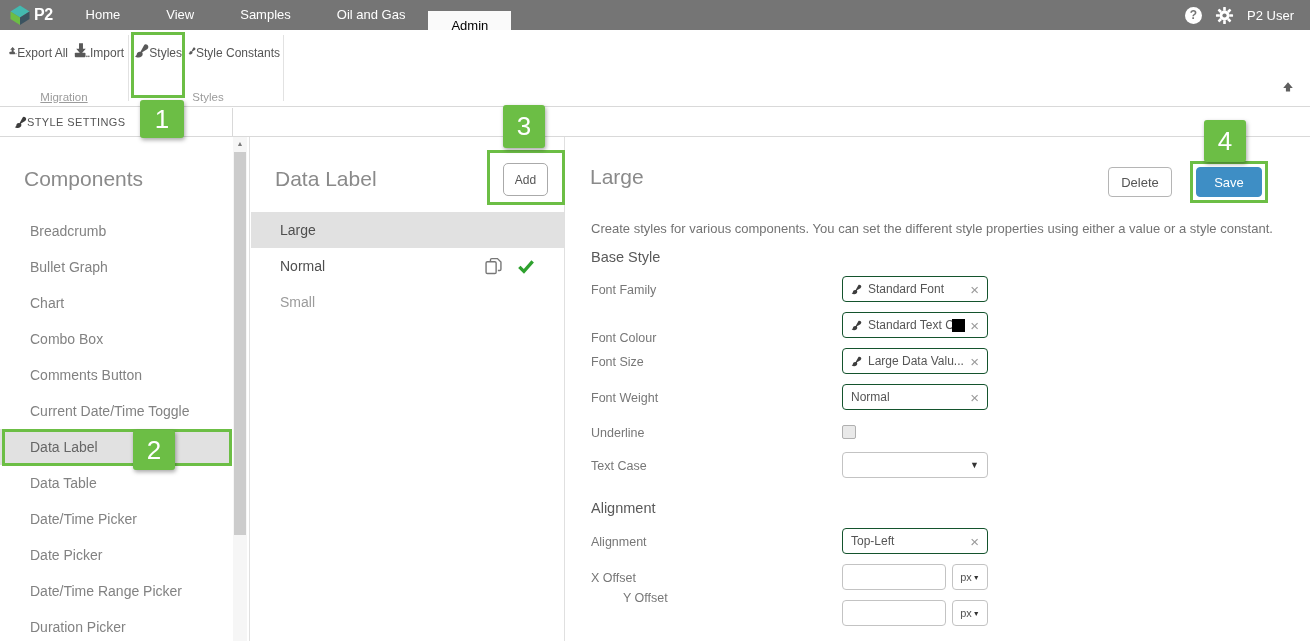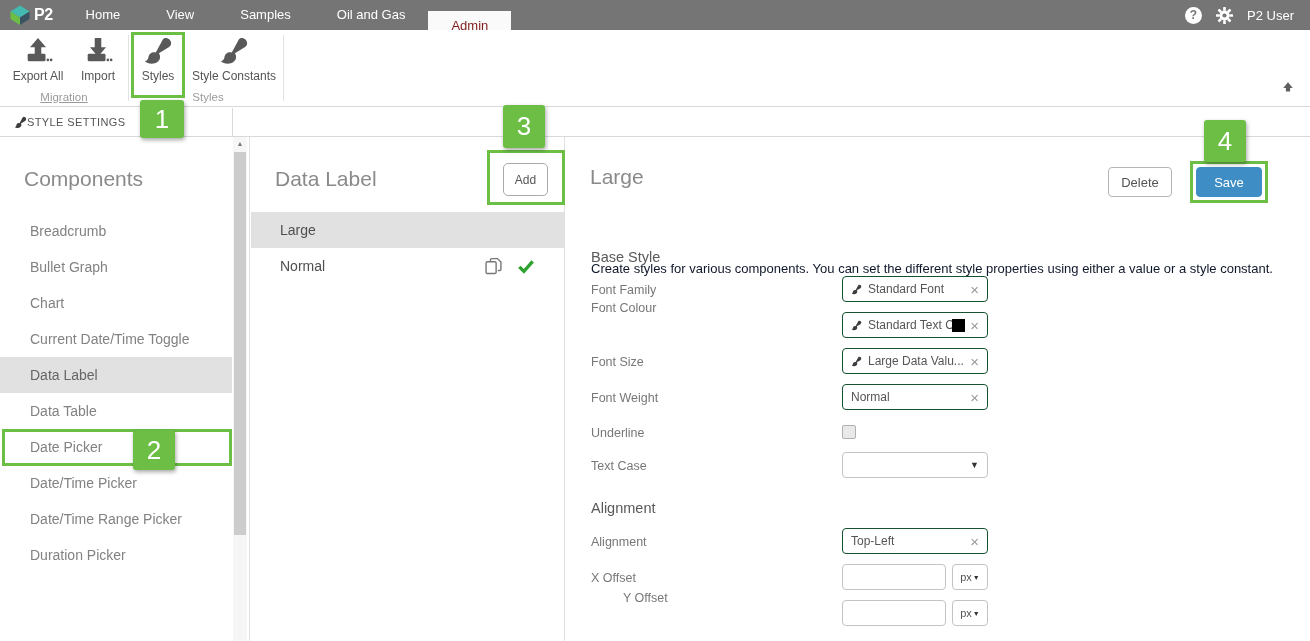--- a/index.html
+++ b/index.html
@@ -4,28 +4,28 @@
 <style>
   html,body{margin:0;padding:0;}
   body{width:1310px;height:641px;overflow:hidden;font-family:"Liberation Sans",sans-serif;background:#fff;}
   .screen{position:relative;width:1310px;height:641px;background:#fff;}
 
   
   .navbar{position:absolute;top:0;left:0;width:1310px;height:30px;background:#757575;display:flex;align-items:center;color:#fff;}
   .logo{display:flex;align-items:center;gap:3px;padding:0 10px 0 9px;height:30px;}
   .logo-text{font-size:16px;font-weight:bold;color:#fff;letter-spacing:-0.5px;}
   .nav-tab{font-size:13px;height:30px;line-height:30px;padding:0 23px;cursor:pointer;white-space:nowrap;}
-  .nav-tab.active{background:#fafafa;color:#7f1d1d;margin-top:22px;}
+  .nav-tab.active{background:#fafafa;color:#000000;margin-top:22px;}
   .nav-right{margin-left:auto;display:flex;align-items:center;gap:13px;padding-right:16px;}
   .help-circle{width:17px;height:17px;border-radius:50%;background:#fff;color:#757575;font-size:12px;font-weight:bold;display:flex;align-items:center;justify-content:center;}
   .nav-user{font-size:13px;}
 
   
   .ribbon{position:absolute;top:30px;left:0;width:1310px;height:77px;background:#fff;border-bottom:1px solid #d9d9d9;box-sizing:border-box;}
-  .ribbon-btn{position:absolute;top:6px;display:flex;flex-direction:column;align-items:center;cursor:pointer;}
+  .ribbon-btn{position:absolute;top:6px;display:flex;flex-direction:row;align-items:center;cursor:pointer;}
   .ribbon-btn .lbl{font-size:12px;color:#555;margin-top:3px;white-space:nowrap;}
   .rb-sep{position:absolute;top:5px;bottom:5px;width:1px;background:#e2e2e2;}
   .group-lbl{position:absolute;bottom:3px;text-align:center;font-size:11.5px;color:#9b9b9b;}
   .collapse-arrow{position:absolute;right:15px;bottom:8px;cursor:pointer;}
 
   
   .tabstrip{position:absolute;top:108px;left:0;width:1310px;height:29px;background:#fff;border-bottom:1px solid #d9d9d9;box-sizing:border-box;}
   .style-tab{position:absolute;left:0;top:0;width:233px;height:28px;border-right:1px solid #d9d9d9;box-sizing:border-box;display:flex;align-items:center;gap:0;padding-left:14px;font-size:11px;color:#555;letter-spacing:0.4px;cursor:pointer;}
 
   
@@ -48,21 +48,21 @@
   .si-large{top:75px;background:#e1e1e1;color:#4f4f4f;}
   .si-normal{top:111px;color:#4f4f4f;}
   .si-small{top:147px;color:#9b9b9b;}
   .si-icons{margin-left:auto;display:flex;align-items:center;gap:12px;padding-right:28px;}
 
   .right-panel{position:absolute;top:137px;left:566px;right:0;bottom:0;background:#fff;}
   .rp-title{position:absolute;left:24px;top:28px;}
   .btn{border-radius:4px;font-size:13px;display:flex;align-items:center;justify-content:center;cursor:pointer;box-sizing:border-box;}
   .delete-btn{position:absolute;left:542px;top:30px;width:64px;height:30px;background:#fff;border:1px solid #b5b5b5;color:#555;}
   .save-btn{position:absolute;left:630px;top:30px;width:66px;height:30px;background:#3E8EC5;border:1px solid #3E8EC5;color:#fff;}
-  .rp-desc{position:absolute;left:25px;top:84px;font-size:13px;color:#0f172a;white-space:nowrap;margin-top:40px;}
+  .rp-desc{position:absolute;left:25px;top:84px;font-size:13px;color:#737373;white-space:nowrap;}
   .section-title{position:absolute;left:25px;font-size:14.5px;color:#595959;}
   .field-label{position:absolute;left:25px;font-size:12.5px;color:#777;}
   .pill{position:absolute;left:276px;width:146px;height:26px;border:1px solid #14532d;border-radius:4px;box-sizing:border-box;display:flex;align-items:center;padding:0 8px;font-size:12px;color:#555;background:#fff;cursor:pointer;}
   .pill .txt{flex:1;white-space:nowrap;overflow:hidden;}
   .pill .clear{color:#9a9a9a;font-size:15px;line-height:1;cursor:pointer;margin-left:5px;}
   .pill .swatch{width:13px;height:13px;flex:none;}
   .pill .brush-sm{margin-right:6px;flex:none;display:flex;}
   .checkbox{position:absolute;left:276px;width:14px;height:14px;background:#e9e9e9;border:1px solid #b0b0b0;border-radius:2px;box-sizing:border-box;cursor:pointer;}
   .select{position:absolute;left:276px;width:146px;height:26px;border:1px solid #c3c3c3;border-radius:4px;box-sizing:border-box;display:flex;align-items:center;padding:0 8px;font-size:12px;color:#555;cursor:pointer;background:#fff;}
   .select .arrow{margin-left:auto;font-size:9px;color:#333;}
@@ -169,25 +169,27 @@
       <span>STYLE SETTINGS</span>
     </div>
   </div>
 
   <div class="left-panel">
     <div class="panel-title lp-title">Components</div>
     <div class="comp-list">
       <div class="comp-item">Breadcrumb</div>
       <div class="comp-item">Bullet Graph</div>
       <div class="comp-item">Chart</div>
+      <div class="comp-item">Combo Box</div>
+      <div class="comp-item">Comments Button</div>
       <div class="comp-item">Current Date/Time Toggle</div>
       <div class="comp-item selected">Data Label</div>
       <div class="comp-item">Data Table</div>
+      <div class="comp-item">Date/Time Picker</div>
       <div class="comp-item">Date Picker</div>
-      <div class="comp-item">Date/Time Picker</div>
       <div class="comp-item">Date/Time Range Picker</div>
       <div class="comp-item">Duration Picker</div>
     </div>
   </div>
   <div class="scrollbar">
     <div class="sb-arrow">▲</div>
     <div class="sb-thumb"></div>
   </div>
 
   <div class="mid-panel">
@@ -203,20 +205,23 @@
           <g fill="none" stroke="#777" stroke-width="1.6">
             <path d="M8.5 6.5 V4.5 a1.5 1.5 0 0 1 1.5 -1.5 h6.5 l4 4 v8 a1.5 1.5 0 0 1 -1.5 1.5 h-2"></path>
             <rect x="3.5" y="6.5" width="11.5" height="13.5" rx="1.5"></rect>
           </g>
         </svg>
         <svg width="20" height="20" viewBox="0 0 24 24">
           <path d="M4 13 l5.5 5.5 L20 6.5" stroke="#2EA12E" stroke-width="4" fill="none"></path>
         </svg>
       </span>
     </div>
+    <div class="style-item si-small">
+      <span>Small</span>
+    </div>
   </div>
 
   <div class="right-panel">
     <div class="panel-title rp-title">Large</div>
     <div class="btn delete-btn">Delete</div>
     <div class="btn save-btn">Save</div>
     <div class="rp-desc">Create styles for various components. You can set the different style properties using either a value or a style constant.</div>
 
     <div class="section-title" style="top:112px;">Base Style</div>
 
@@ -224,21 +229,21 @@
     <div class="pill" style="top:139px;">
       <span class="brush-sm">
         <svg width="11" height="11" viewBox="0 0 32 32">
             <path fill="#3d3d3d" d="M24 2c3.5 0 6 2.7 6 5.6 0 1.8-.9 3.4-2.6 4.5L17 18.5c.8 1.2 1.2 2.5 1.2 3.9 0 4.2-3.8 7.2-9 7.2-2.9 0-5.6-1-7.2-2.6 2.3-.6 3.5-2 3.8-4.3.4-3.1 2.9-5.3 6-5.3.6 0 1.2.1 1.8.3L21.3 3.4C22.1 2.5 23 2 24 2z"></path>
           </svg>
       </span>
       <span class="txt">Standard Font</span>
       <span class="clear">×</span>
     </div>
 
-    <div class="field-label" style="top:164px;">Font Colour</div>
+    <div class="field-label" style="top:194px;">Font Colour</div>
     <div class="pill" style="top:175px;">
       <span class="brush-sm">
         <svg width="11" height="11" viewBox="0 0 32 32">
             <path fill="#3d3d3d" d="M24 2c3.5 0 6 2.7 6 5.6 0 1.8-.9 3.4-2.6 4.5L17 18.5c.8 1.2 1.2 2.5 1.2 3.9 0 4.2-3.8 7.2-9 7.2-2.9 0-5.6-1-7.2-2.6 2.3-.6 3.5-2 3.8-4.3.4-3.1 2.9-5.3 6-5.3.6 0 1.2.1 1.8.3L21.3 3.4C22.1 2.5 23 2 24 2z"></path>
           </svg>
       </span>
       <span class="txt">Standard Text C...</span>
       <span class="swatch" style="background:#000;"></span>
       <span class="clear">×</span>
     </div>

